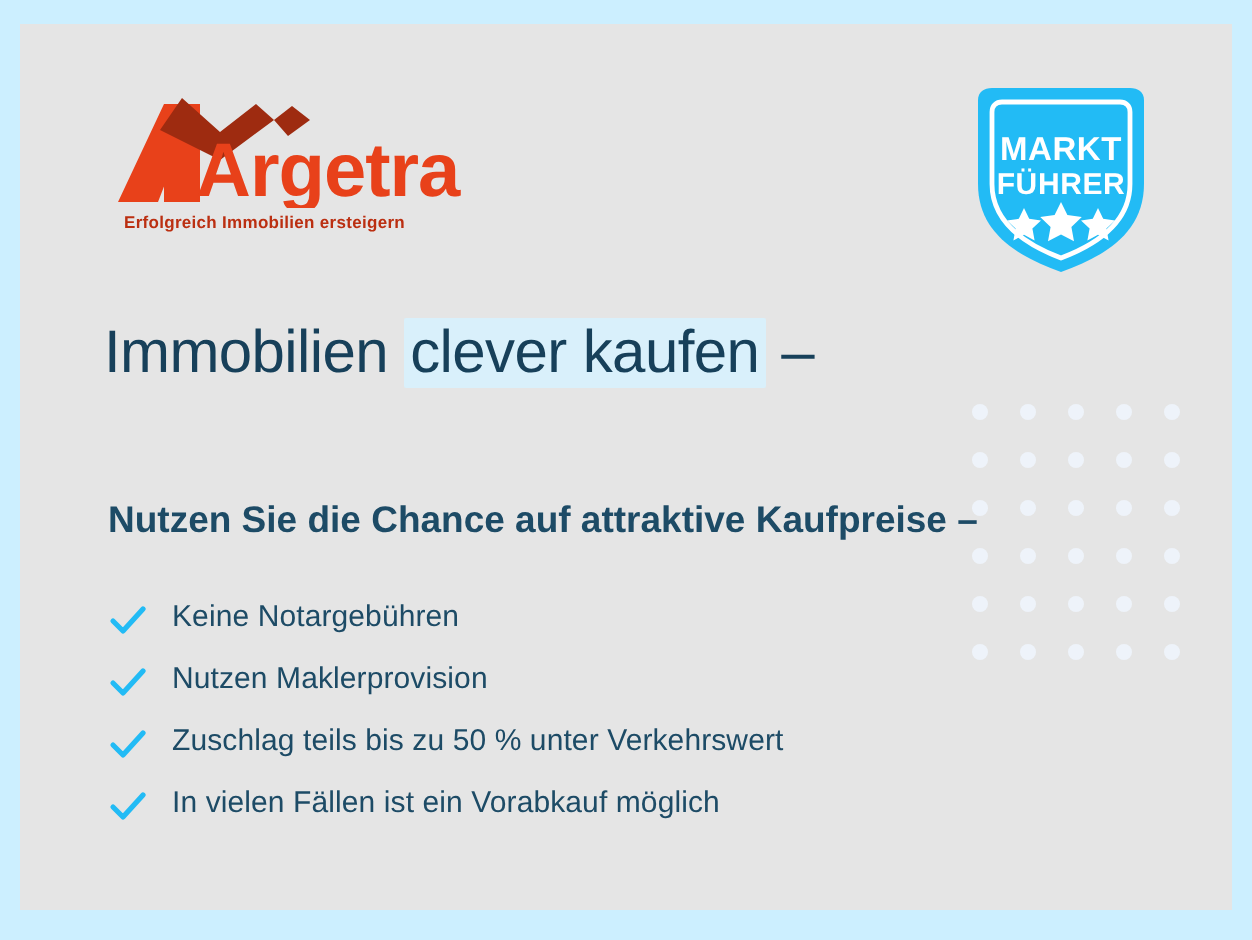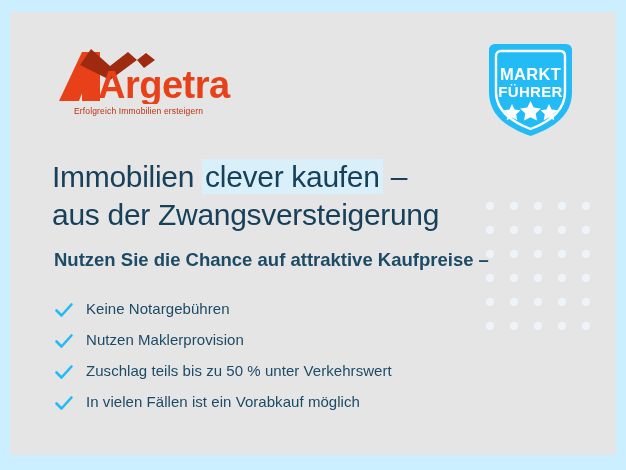--- a/index.html
+++ b/index.html
@@ -58,24 +58,24 @@
   }
   .logo-mark {
     position: absolute;
     left: 0;
     top: 0;
     width: 200px;
     height: 56px;
   }
   .logo-tagline {
     position: absolute;
-    left: 16px;
+    left: 4px;
     top: 58px;
     font-size: 8.5px;
-    font-weight: 400;
+    font-weight: 700;
     letter-spacing: 0.15px;
     color: #bb2f11;
     white-space: nowrap;
     font-family: "Liberation Sans", sans-serif;
   }
 
   
   .badge {
     position: absolute;
     right: 38px;
@@ -206,21 +206,20 @@
       <g fill="#ffffff">
         <polygon points="29,64 31.6,69.4 37.5,70.2 33.2,74.3 34.3,80.2 29,77.4 23.7,80.2 24.8,74.3 20.5,70.2 26.4,69.4"></polygon>
         <polygon points="47.5,61 50.7,67.5 57.9,68.5 52.7,73.5 54,80.6 47.5,77.2 41,80.6 42.3,73.5 37.1,68.5 44.3,67.5"></polygon>
         <polygon points="66,64 68.6,69.4 74.5,70.2 70.2,74.3 71.3,80.2 66,77.4 60.7,80.2 61.8,74.3 57.5,70.2 63.4,69.4"></polygon>
       </g>
     </svg>
 
     <h1 class="headline">
       <span><span>Immobilien </span><span class="hl-mark">clever kaufen</span><span> –</span></span>
       <br>
-      <span>aus der Zwangsversteigerung</span>
     </h1>
 
     <p class="subheadline">
       <span>Nutzen Sie die Chance auf attraktive Kaufpreise –</span><br>
     </p>
 
     <ul class="benefits">
       <li class="benefit-item">
         <svg class="check-icon" viewBox="0 0 20 20">
           <polyline points="2.5,10.5 7.5,15.5 17.5,4.5" fill="none" stroke="#22bbf5" stroke-width="2.6" stroke-linecap="round" stroke-linejoin="round"></polyline>

